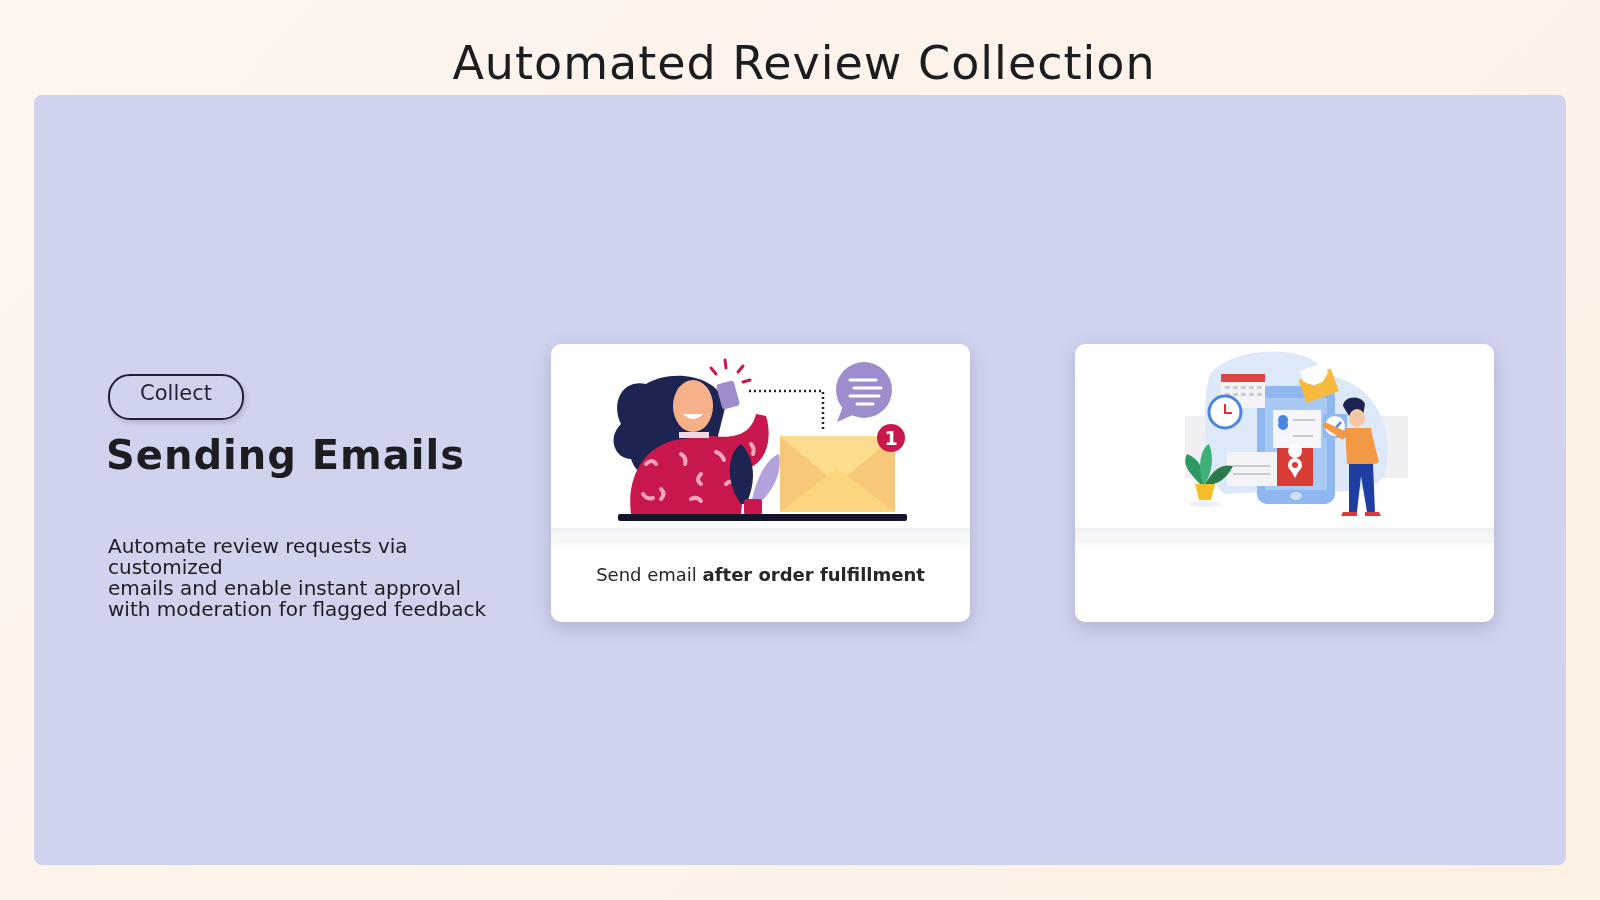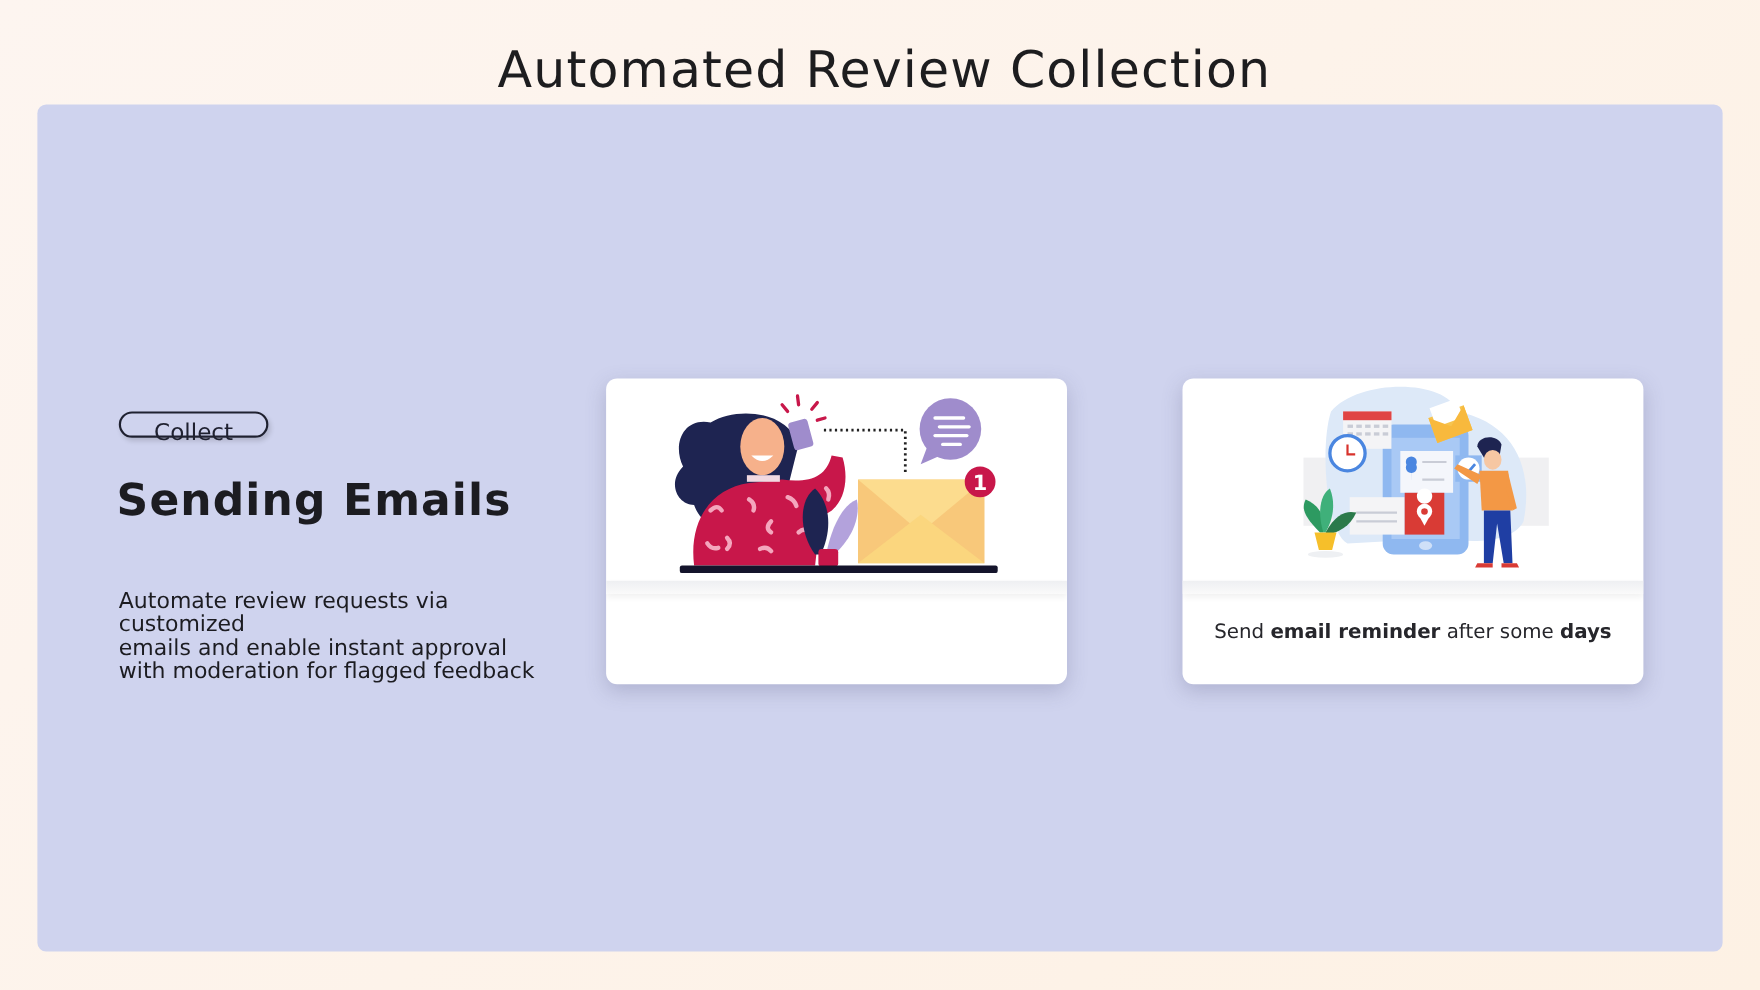--- a/index.html
+++ b/index.html
@@ -2,21 +2,21 @@
 <html><head>
 <meta charset="utf-8">
 <style>
   html,body{margin:0;padding:0;}
   body{width:1600px;height:900px;overflow:hidden;position:relative;
     background:linear-gradient(135deg,#fdf5f0 0%,#fdf3ea 50%,#fdf1e4 100%);
     font-family:"Liberation Sans","DejaVu Sans",sans-serif;color:#1c1c1f;}
   .page-title{position:absolute;left:0;top:36px;width:1608px;text-align:center;
     font-family:"DejaVu Sans",sans-serif;font-size:46px;font-weight:500;letter-spacing:1px;color:#1d1d1f;}
   .panel{position:absolute;left:34px;top:95px;width:1532px;height:770px;background:#cfd3ee;border-radius:8px;}
-  .pill{position:absolute;left:108px;top:374px;width:136px;height:24px;border:2px solid #1f2130;border-radius:22px;
+  .pill{position:absolute;left:108px;top:374px;width:136px;height:46px;border:2px solid #1f2130;border-radius:22px;
     box-sizing:border-box;text-align:center;line-height:34px;font-family:"DejaVu Sans",sans-serif;font-size:21px;color:#1f2130;
     box-shadow:2px 3px 5px rgba(0,0,0,0.15);}
   .heading{position:absolute;left:106px;top:432px;font-family:"DejaVu Sans",sans-serif;font-weight:bold;font-size:40px;line-height:47px;color:#1c1c21;letter-spacing:1px;}
   .desc{position:absolute;left:108px;top:536px;width:400px;font-family:"DejaVu Sans",sans-serif;font-size:20px;line-height:21px;color:#1c1c21;}
   .card{position:absolute;top:344px;width:419px;height:278px;background:#fff;border-radius:10px;
     box-shadow:0 6px 18px rgba(80,80,120,0.25);overflow:hidden;}
   .card .ill{position:absolute;left:0;top:0;width:100%;height:186px;}
   .card .shelf{position:absolute;left:0;top:184px;width:100%;height:12px;background:linear-gradient(#eeeff2,#fafafa);box-shadow:0 3px 6px rgba(0,0,0,0.06);}
   .card .caption{position:absolute;left:0;top:220px;width:100%;text-align:center;font-family:"DejaVu Sans",sans-serif;font-size:18px;color:#26262b;}
   .caption b{font-weight:bold;}
@@ -90,20 +90,23 @@
     <circle cx="340" cy="94" r="14" fill="#c8174a"></circle>
     <text x="340" y="101" text-anchor="middle" font-family="DejaVu Sans, sans-serif" font-weight="bold" font-size="19" fill="#fff">1</text>
 
     <path d="M190 160 C175 140 175 110 190 100 C205 115 205 140 195 160Z" fill="#1e2451"></path>
     <path d="M200 160 C205 135 215 115 228 110 C232 130 220 150 205 162Z" fill="#b3a2dc"></path>
     <rect x="193" y="155" width="18" height="16" rx="3" fill="#c8174a"></rect>
 
     <rect x="67" y="170" width="289" height="7" rx="2" fill="#14142b"></rect>
   </svg>
   <div class="shelf"></div>
+  <div class="caption">
+    <span>Send email </span><b>after order fulfillment</b>
+  </div>
 </div>
 
 <div class="card" id="card2">
   <svg class="ill" viewBox="0 0 419 186">
 
     <rect x="110" y="72" width="30" height="62" fill="#f0f0f2"></rect>
     <rect x="305" y="72" width="28" height="62" fill="#f0f0f2"></rect>
 
     <path d="M135 30 C160 0 240 0 250 30 C300 40 320 80 310 130 C300 150 260 150 240 145 L150 150 C130 140 125 60 135 30Z" fill="#dde9f8"></path>
 
@@ -164,16 +167,13 @@
     <path d="M268 62 C268 52 286 50 290 60 L288 72 L274 72Z" fill="#1e2451"></path>
     <ellipse cx="282" cy="74" rx="8" ry="9" fill="#f6c7a3"></ellipse>
     <path d="M270 84 L296 84 L300 120 L272 120Z" fill="#f39845"></path>
     <path d="M272 88 L250 78 L247 82 L268 96Z" fill="#f39845"></path>
     <path d="M296 86 L304 118 L300 120 L294 100Z" fill="#f39845"></path>
     <path d="M274 120 L298 120 L300 168 L292 168 L286 132 L282 168 L274 168Z" fill="#1f3ea3"></path>
     <path d="M268 168 L282 168 L282 172 L266 172Z" fill="#d93b35"></path>
     <path d="M290 168 L304 168 L306 172 L290 172Z" fill="#d93b35"></path>
   </svg>
   <div class="shelf"></div>
-  <div class="caption">
-    <span>Send </span><b>email reminder</b><span> after some </span><b>days</b>
-  </div>
 </div>
 
 </body></html>

